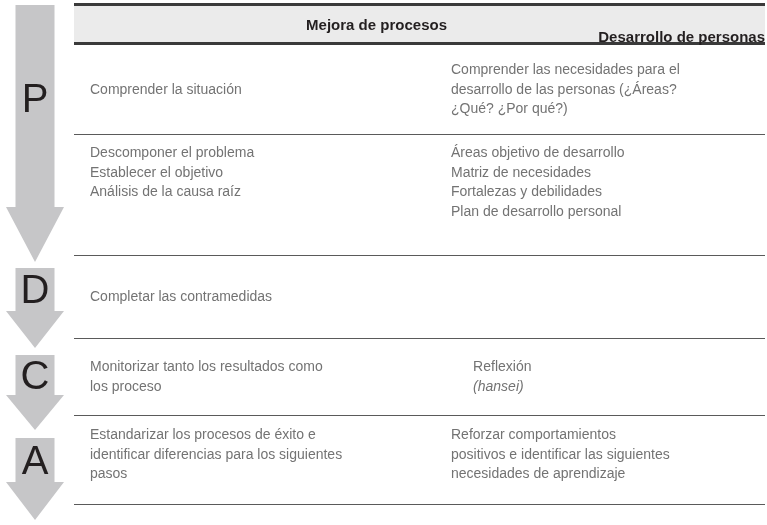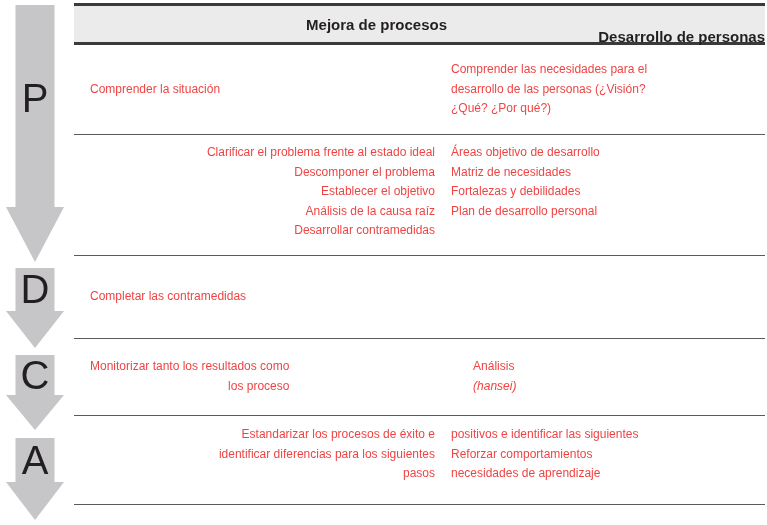--- a/index.html
+++ b/index.html
@@ -88,25 +88,25 @@
     text-align: right;
     color: #231f20;
   }
   .col-1 { width: 373px; padding-left: 10px; }
   .col-2 { width: 318px; padding-left: 6px; margin-top: 24px; }
 
   .body-row {
     display: flex;
   }
   .body-cell {
-    font-size: 12px;
+    font-size: 14px;
     line-height: 19.6px;
-    color: #ef4444;
-  }
-  .body-cell.c1 { width: 373px; padding-left: 16px; padding-right: 12px; text-align: right; }
+    color: #737373;
+  }
+  .body-cell.c1 { width: 373px; padding-left: 16px; padding-right: 12px; }
   .body-cell.c2 { width: 318px; padding-left: 4px; padding-right: 8px; }
 
   .row-p1      { height: 89px; align-items: center; }
   .row-p1 .c1  { display: flex; align-items: center; height: 89px; }
   .row-p1 .c2  { display: flex; align-items: center; height: 89px; }
 
   .row-p2      { height: 120px; padding-top: 8px; }
   .row-d       { height: 82px; }
   .row-d .body-cell { display: flex; align-items: center; height: 82px; }
   .row-c       { height: 76px; gap: 47px; }
@@ -167,35 +167,33 @@
 
     <div class="body-row row-p1">
       <div class="body-cell c1">
         <div>
           <span class="stacked">Comprender la situación</span>
         </div>
       </div>
       <div class="body-cell c2">
         <div>
           <span class="stacked">Comprender las necesidades para el</span>
-          <span class="stacked">desarrollo de las personas (¿Visión?</span>
+          <span class="stacked">desarrollo de las personas (¿Áreas?</span>
           <span class="stacked">¿Qué? ¿Por qué?)</span>
         </div>
       </div>
     </div>
 
     <div class="rule-thin"></div>
 
     <div class="body-row row-p2">
       <div class="body-cell c1">
-        <span class="stacked">Clarificar el problema frente al estado ideal</span>
         <span class="stacked">Descomponer el problema</span>
         <span class="stacked">Establecer el objetivo</span>
         <span class="stacked">Análisis de la causa raíz</span>
-        <span class="stacked">Desarrollar contramedidas</span>
       </div>
       <div class="body-cell c2">
         <span class="stacked">Áreas objetivo de desarrollo</span>
         <span class="stacked">Matriz de necesidades</span>
         <span class="stacked">Fortalezas y debilidades</span>
         <span class="stacked">Plan de desarrollo personal</span>
       </div>
     </div>
 
     <div class="rule-thin"></div>
@@ -210,36 +208,36 @@
 
     <div class="body-row row-c">
       <div class="body-cell c1">
         <div>
           <span class="stacked">Monitorizar tanto los resultados como</span>
           <span class="stacked">los proceso</span>
         </div>
       </div>
       <div class="body-cell c2">
         <div>
-          <span>Análisis </span><span class="line ital">(hansei)</span>
+          <span>Reflexión </span><span class="line ital">(hansei)</span>
         </div>
       </div>
     </div>
 
     <div class="rule-thin"></div>
 
     <div class="body-row row-a">
       <div class="body-cell c1">
         <span class="stacked">Estandarizar los procesos de éxito e</span>
         <span class="stacked">identificar diferencias para los siguientes</span>
         <span class="stacked">pasos</span>
       </div>
       <div class="body-cell c2">
+        <span class="stacked">Reforzar comportamientos</span>
         <span class="stacked">positivos e identificar las siguientes</span>
-        <span class="stacked">Reforzar comportamientos</span>
         <span class="stacked">necesidades de aprendizaje</span>
       </div>
     </div>
 
     <div class="rule-thin"></div>
 
   </div>
 </div>
 
 </body></html>

